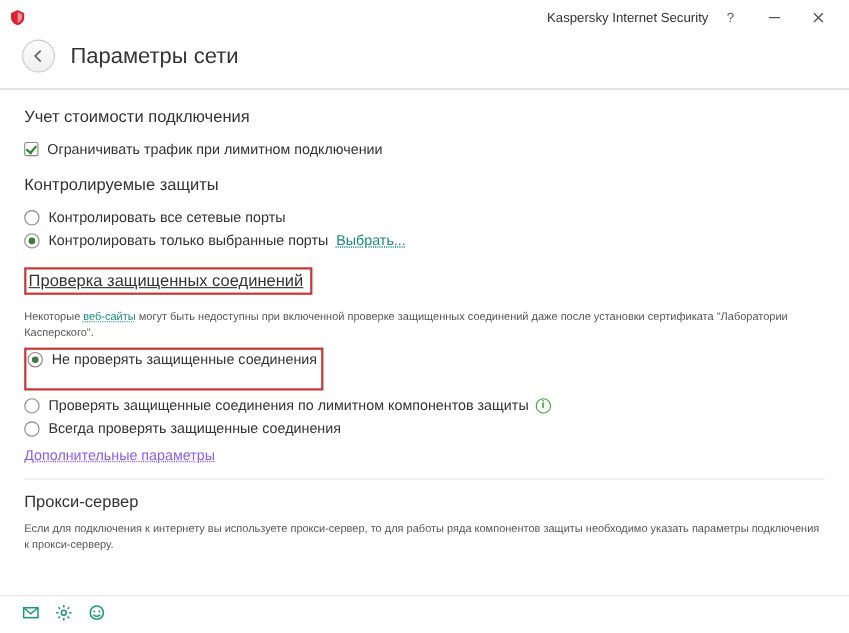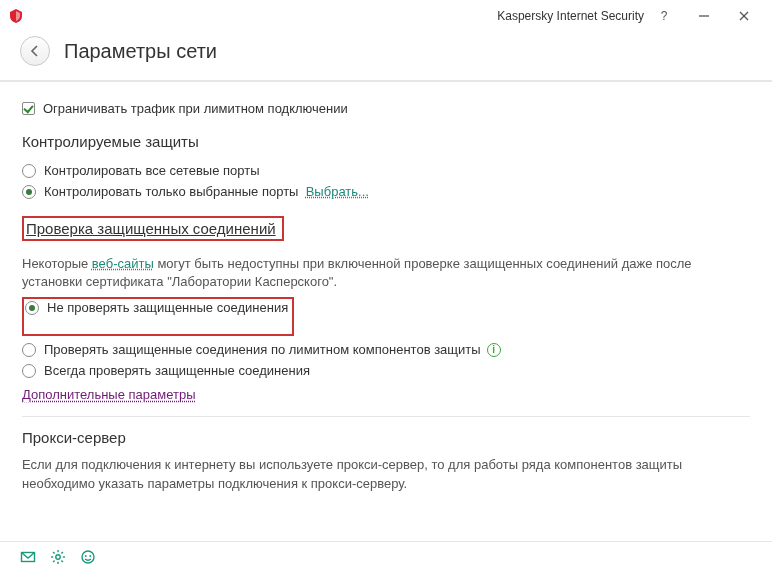--- a/index.html
+++ b/index.html
@@ -43,22 +43,22 @@
   .section { margin-bottom: 14px; }
   .section-h { font-size: 15px; color: #333; margin-bottom: 8px; padding-bottom: 2px; }
   .highlight-h { border: 2px solid #c93434; display: inline-block; padding: 2px 6px 2px 2px; text-decoration: underline; }
   .row { display: flex; align-items: center; padding: 3px 0; font-size: 13px; color: #333; }
   .row-highlight { border: 2px solid #c93434; padding: 1px 4px 19px 1px; display: inline-flex; }
   .chk { width: 13px; height: 13px; border: 1px solid #888; border-radius: 2px; margin-right: 8px; display: flex; align-items: center; justify-content: center; background: #fff; }
   .chk.checked::after { content: ""; width: 7px; height: 4px; border-left: 2px solid #2a8a2a; border-bottom: 2px solid #2a8a2a; transform: rotate(-50deg); margin-top: -2px; }
   .radio { width: 14px; height: 14px; border: 1px solid #888; border-radius: 50%; margin-right: 8px; display: flex; align-items: center; justify-content: center; background: #fff; }
   .radio.selected::after { content: ""; width: 6px; height: 6px; background: #3a7a3a; border-radius: 50%; }
   .link { color: #1a8a7a; text-decoration: underline dotted; cursor: pointer; }
-  .link2 { color: #701a75; text-decoration: underline dotted; cursor: pointer; font-size: 13px; }
-  .desc { font-size: 13px; color: #555; line-height: 1.4; margin-bottom: 6px; }
+  .link2 { color: #8b5cf6; text-decoration: underline dotted; cursor: pointer; font-size: 13px; }
+  .desc { font-size: 10px; color: #555; line-height: 1.4; margin-bottom: 6px; }
   .info-icon { width: 14px; height: 14px; border: 1.5px solid #3aa83a; border-radius: 50%; display: inline-flex; align-items: center; justify-content: center; color: #3aa83a; font-size: 10px; font-weight: bold; margin-left: 6px; font-style: normal; }
   .divider { height: 1px; background: #e6e6e6; margin: 12px 0; }
   .footer { position: absolute; bottom: 0; left: 0; right: 0; height: 34px; border-top: 1px solid #e6e6e6; display: flex; align-items: center; padding: 0 20px; gap: 14px; }
   .footer .ficon { color: #1a9a7a; }
 </style>
 </head>
 <body>
 
 <div class="titlebar">
   <span class="logo">
@@ -91,20 +91,21 @@
     <svg width="14" height="14" viewBox="0 0 14 14">
         <path d="M9 2 L4 7 L9 12" fill="none" stroke="#666" stroke-width="1.6"></path>
       </svg>
   </div>
   <div class="page-title">Параметры сети</div>
 </div>
 
 <div class="content">
 
   <div class="section">
+    <div class="section-h">Учет стоимости подключения</div>
     <div class="row">
       <span class="chk checked"></span>
       <span>Ограничивать трафик при лимитном подключении</span>
     </div>
   </div>
 
   <div class="section">
     <div class="section-h">Контролируемые защиты</div>
     <div class="row">
       <span class="radio"></span>

